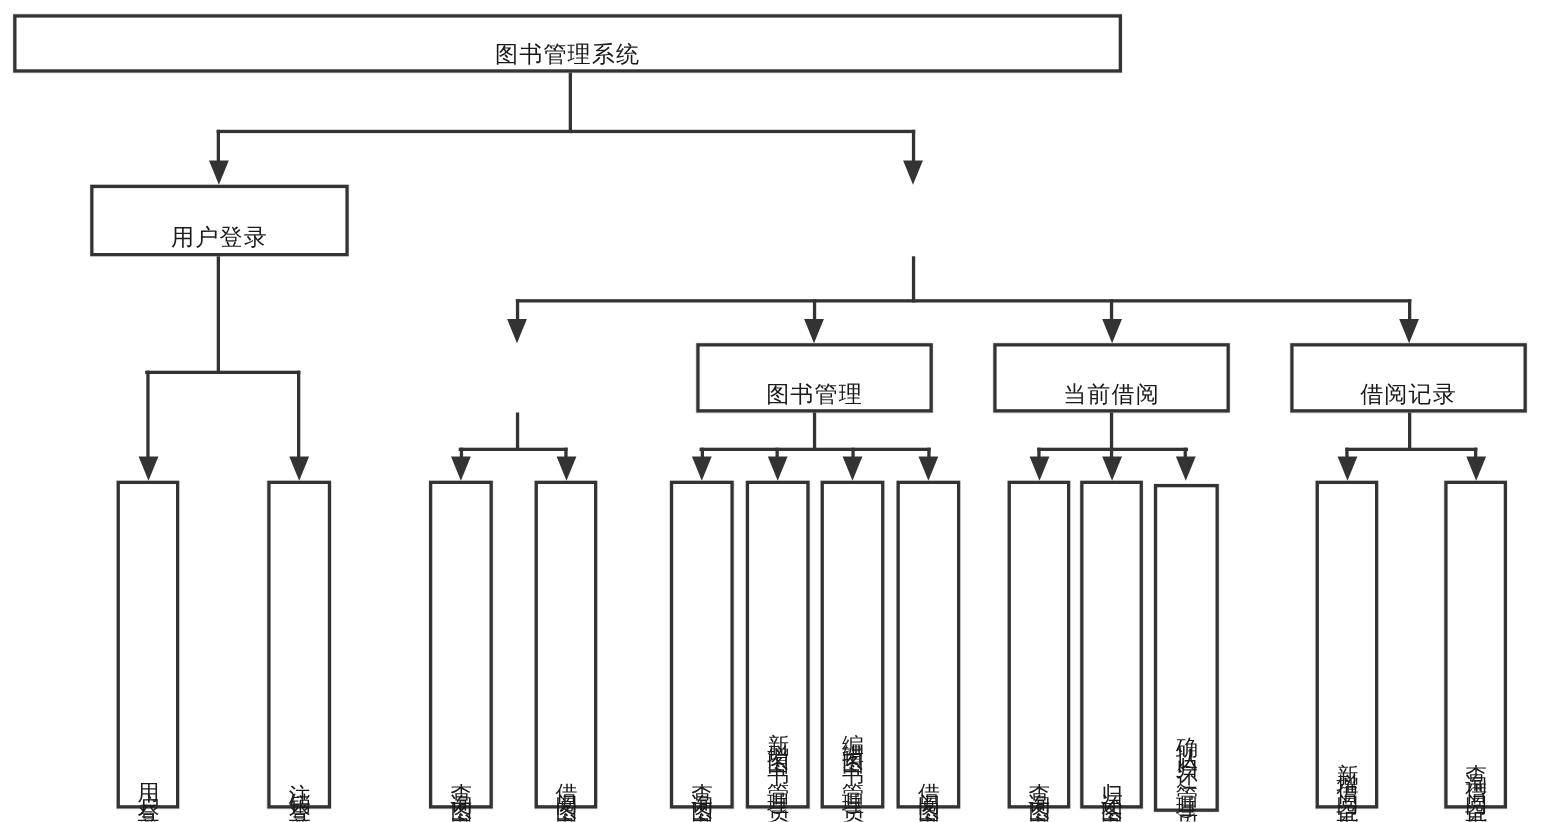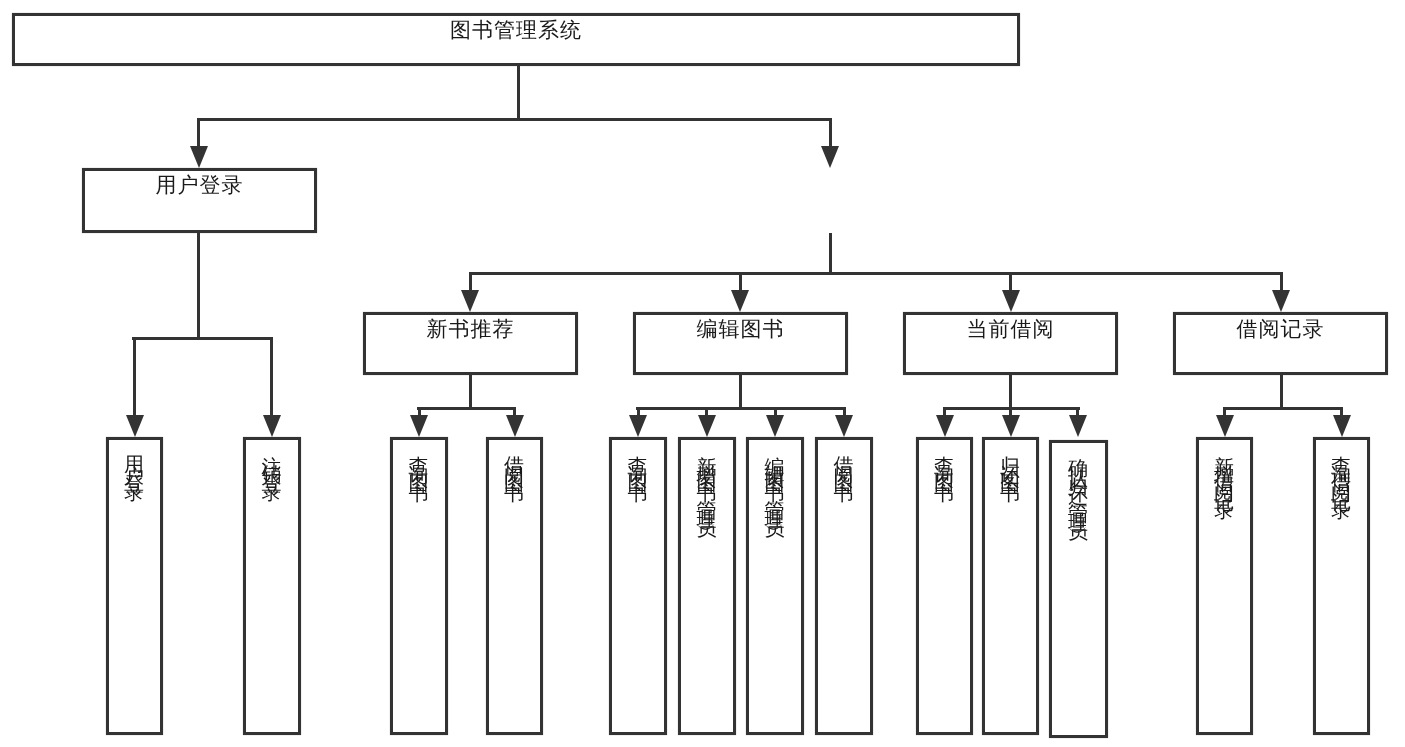--- a/index.html
+++ b/index.html
@@ -10,21 +10,21 @@
     background: #ffffff;
     font-family: "Liberation Sans", "DejaVu Sans", sans-serif;
     overflow: hidden;
   }
   .box {
     position: absolute;
     background: #ffffff;
     border: 3px solid #333333;
     box-sizing: border-box;
     display: flex;
-    align-items: flex-start;
+    align-items: flex-end;
     justify-content: center;
     box-shadow: 0 0 1px rgba(0,0,0,0.35);
   }
   .hlabel {
     font-size: 21px;
     color: #1a1a1a;
     letter-spacing: 1px;
     white-space: nowrap;
   }
   .vlabel {
@@ -94,25 +94,22 @@
 
   <div class="vline" style="left:468.5px; top:272px; height:22px;"></div>
   <div class="arrowhead" style="left:461px; top:290px;"></div>
   <div class="vline" style="left:738.5px; top:272px; height:22px;"></div>
   <div class="arrowhead" style="left:731px; top:290px;"></div>
   <div class="vline" style="left:1009px; top:272px; height:22px;"></div>
   <div class="arrowhead" style="left:1501.5px; top:290px; left:1001.5px;"></div>
   <div class="vline" style="left:1279.5px; top:272px; height:22px;"></div>
   <div class="arrowhead" style="left:1272px; top:290px;"></div>
 
-  <div class="box" style="left:363px; top:312px; width:215px; height:63px;">
-    <span class="hlabel">新书推荐</span>
-  </div>
   <div class="box" style="left:633px; top:312px; width:215px; height:63px;">
-    <span class="hlabel">编辑图书</span>
+    <span class="hlabel">图书管理</span>
   </div>
   <div class="box" style="left:1173px; top:312px; width:215px; height:63px;">
     <span class="hlabel">借阅记录</span>
   </div>
   <div class="box" style="left:903px; top:312px; width:215px; height:63px;">
     <span class="hlabel">当前借阅</span>
   </div>
 
   <div class="vline" style="left:469px; top:375px; height:35px;"></div>
   <div class="hline" style="left:417px; top:407px; width:99px;"></div>

